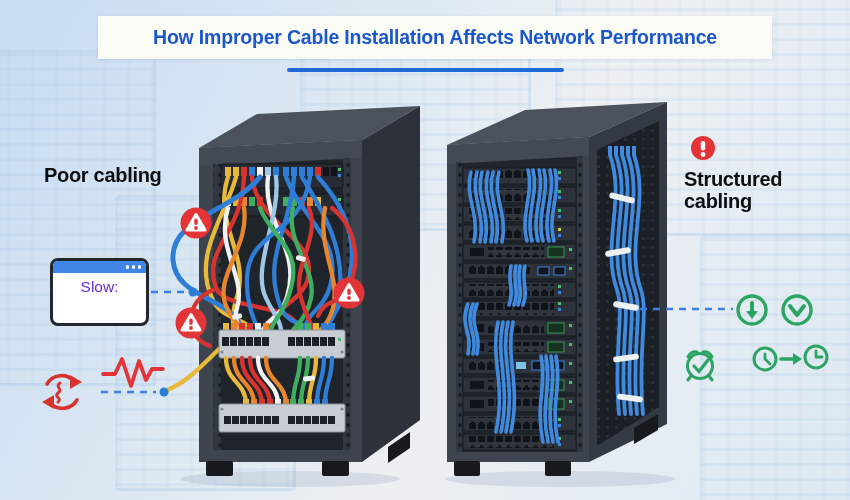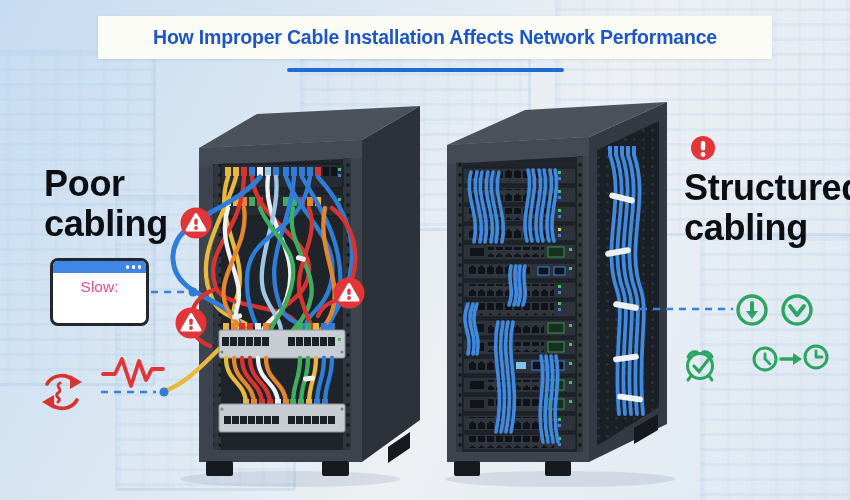--- a/index.html
+++ b/index.html
@@ -19,31 +19,31 @@
     position:absolute;left:98px;top:16px;width:674px;height:43px;z-index:3;
     background:#fcfcf6;display:flex;align-items:center;justify-content:center;
     box-shadow:0 1px 3px rgba(90,115,150,.18);
     text-align:center;
   }
   .banner h1{
     margin:0;font-size:19.5px;font-weight:bold;color:#1b57cb;
     letter-spacing:-0.2px;white-space:nowrap;
   }
   .underline{position:absolute;left:287px;top:68px;width:277px;height:4px;background:#1e6bd8;border-radius:2px;z-index:3;}
-  .label{position:absolute;z-index:3;font-weight:bold;color:#0c0e11;font-size:36px;line-height:1.12;letter-spacing:-0.3px;}
+  .label{position:absolute;z-index:3;font-weight:bold;color:#0c0e11;font-size:20px;line-height:1.12;letter-spacing:-0.3px;}
   .label-left{left:44px;top:164px;width:130px;}
   .label-right{left:684px;top:168px;width:168px;}
   .speedbox{
     position:absolute;left:50px;top:258px;width:99px;height:68px;z-index:3;
     background:#ffffff;border:3.5px solid #23282f;border-radius:8px;box-sizing:border-box;overflow:hidden;
   }
   .speedbox .bar{height:12px;background:#3f86e7;position:relative;}
   .speedbox .dots{position:absolute;right:5px;top:4px;display:flex;gap:2.5px;}
   .speedbox .dot{width:3.5px;height:3.5px;border-radius:50%;background:#fff;}
-  .speedtext{ text-align:center;font-size:15.5px;color:#ec4899;line-height:1.3;margin-top:4px;}
+  .speedtext{ text-align:center;font-size:15.5px;color:#6d28d9;line-height:1.3;margin-top:4px;}
 </style>
 </head>
 <body>
 
 <div class="canvas">
 
   <div class="tile" style="left:-20px;top:50px;width:170px;height:330px;"></div>
   <div class="tile" style="left:115px;top:195px;width:175px;height:290px;"></div>
   <div class="tile" style="left:300px;top:55px;width:225px;height:170px;"></div>
   <div class="tile" style="left:555px;top:-10px;width:300px;height:240px;"></div>

